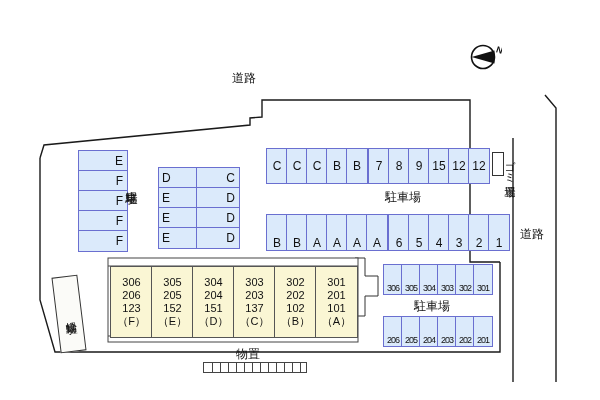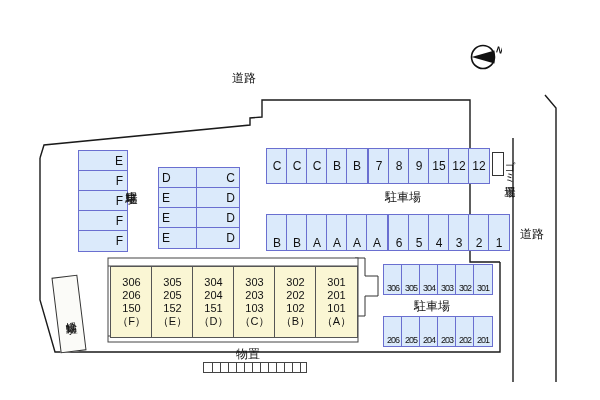--- a/index.html
+++ b/index.html
@@ -180,39 +180,39 @@
     <div class="pcell tiny num-bottom" style="position:absolute;left:36px;top:0;width:18px;height:28px;">204</div>
     <div class="pcell tiny num-bottom" style="position:absolute;left:54px;top:0;width:18px;height:28px;">203</div>
     <div class="pcell tiny num-bottom" style="position:absolute;left:72px;top:0;width:18px;height:28px;">202</div>
     <div class="pcell tiny num-bottom" style="position:absolute;left:90px;top:0;width:18px;height:28px;">201</div>
   </div>
 
   <div class="abs" style="left:110px;top:266px;width:246px;height:70px;">
     <div class="rcell" style="position:absolute;left:0;top:0;width:41px;height:70px;">
       <span>306</span>
       <span>206</span>
-      <span>150</span>
+      <span>123</span>
       <span>（F）</span>
     </div>
     <div class="rcell" style="position:absolute;left:41px;top:0;width:41px;height:70px;">
       <span>305</span>
       <span>205</span>
       <span>152</span>
       <span>（E）</span>
     </div>
     <div class="rcell" style="position:absolute;left:82px;top:0;width:41px;height:70px;">
       <span>304</span>
       <span>204</span>
       <span>151</span>
       <span>（D）</span>
     </div>
     <div class="rcell" style="position:absolute;left:123px;top:0;width:41px;height:70px;">
       <span>303</span>
       <span>203</span>
-      <span>103</span>
+      <span>137</span>
       <span>（C）</span>
     </div>
     <div class="rcell" style="position:absolute;left:164px;top:0;width:41px;height:70px;">
       <span>302</span>
       <span>202</span>
       <span>102</span>
       <span>（B）</span>
     </div>
     <div class="rcell" style="position:absolute;left:205px;top:0;width:41px;height:70px;">
       <span>301</span>

